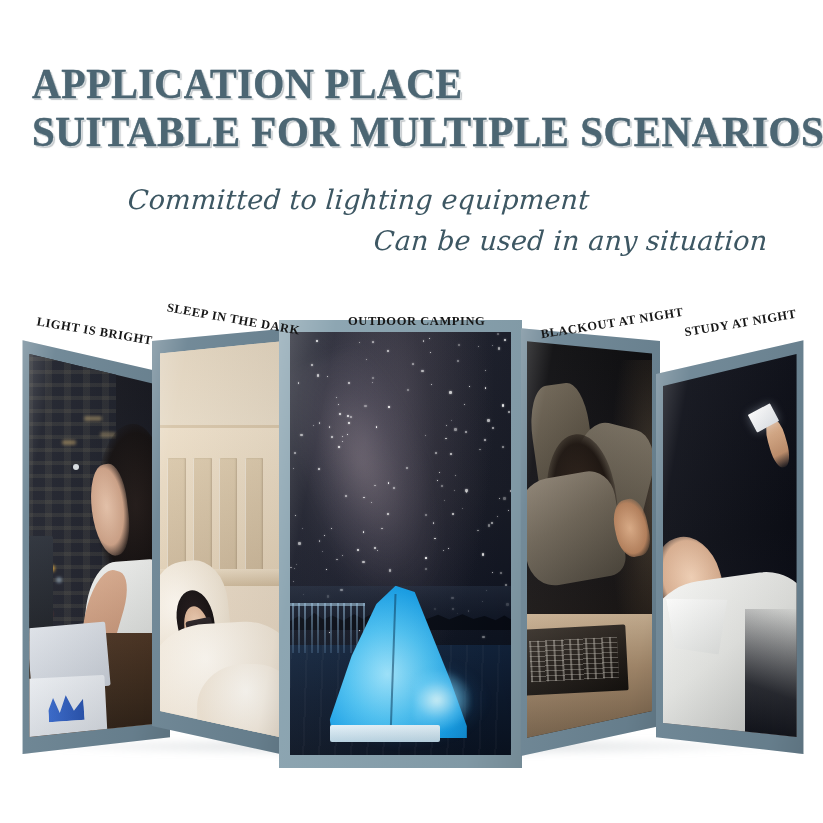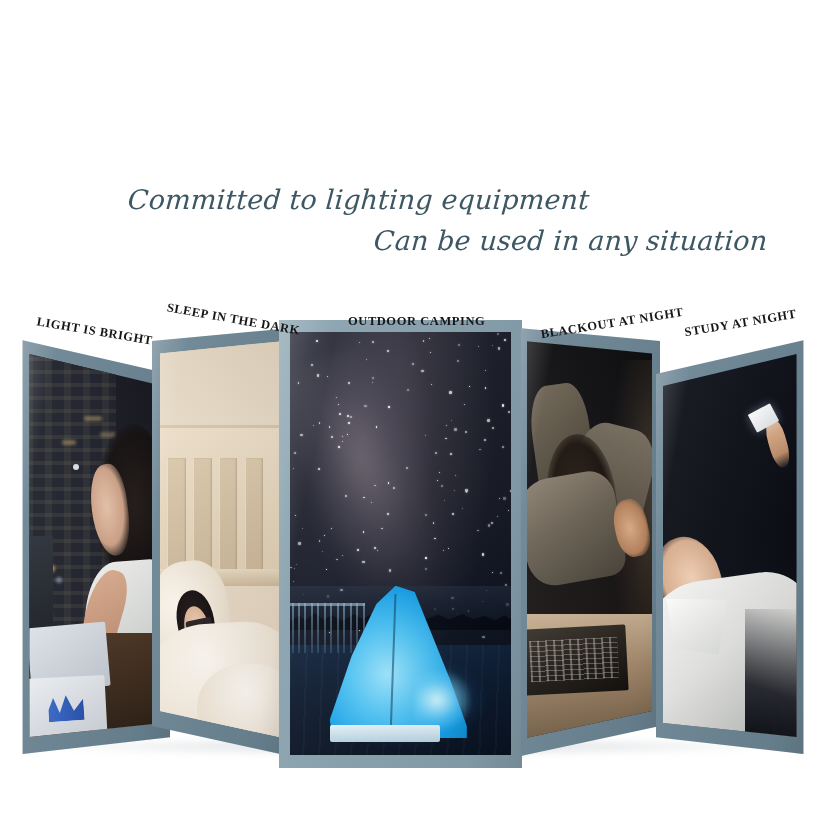--- a/index.html
+++ b/index.html
@@ -478,20 +478,24 @@
   .p5-dark {
     position:absolute; right:0; bottom:0; width:40%; height:34%;
     background: linear-gradient(200deg, rgba(14,16,24,0) 0%, rgba(12,14,22,0.85) 60%, #0a0c14 100%);
   }
 </style>
 </head>
 <body>
 
 <div id="stage" style="background: rgb(255, 255, 255);">
 
+  <div class="headline-block">
+    <div class="headline l1" style="color: rgb(76, 102, 115);">APPLICATION PLACE</div>
+    <div class="headline l2" style="color: rgb(76, 102, 115);">SUITABLE FOR MULTIPLE SCENARIOS</div>
+  </div>
 
   <div class="script-block">
     <div class="script-line s1" style="color: rgb(61, 87, 99);">Committed to lighting equipment</div>
     <div class="script-line s2" style="color: rgb(61, 87, 99);">Can be used in any situation</div>
   </div>
 
   <div id="panels">
 
     <div class="ground-shadow"></div>
 

